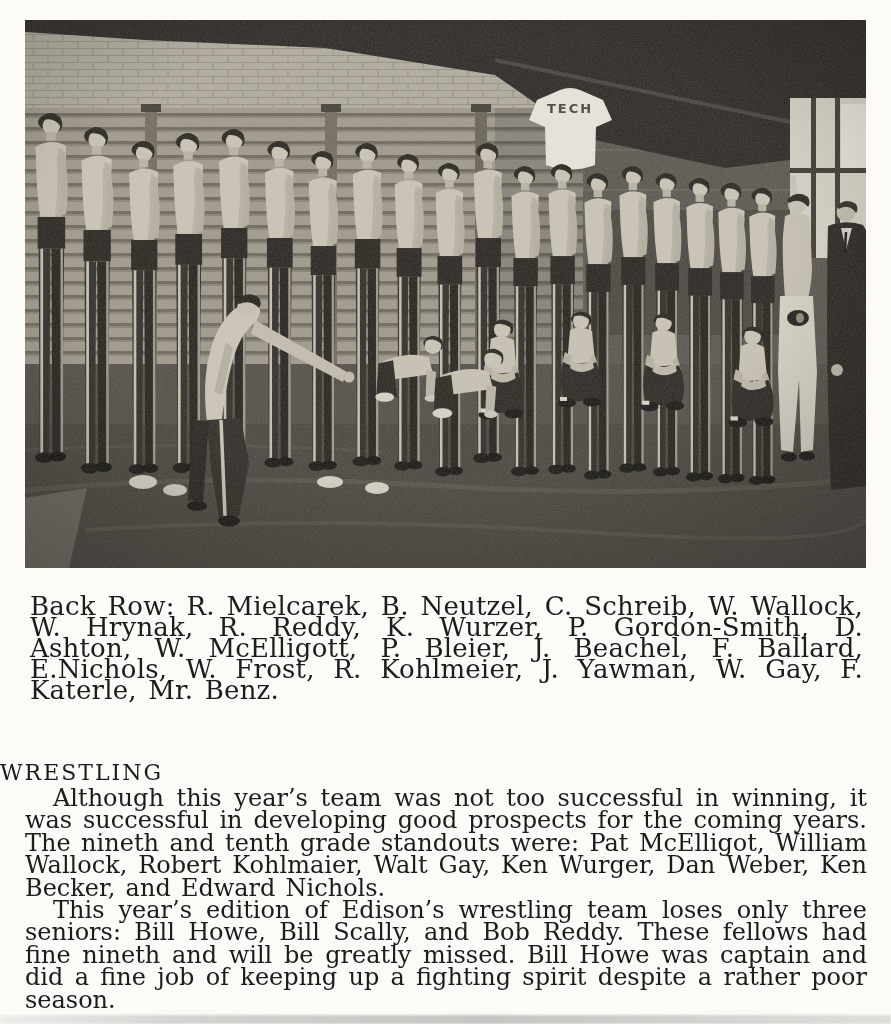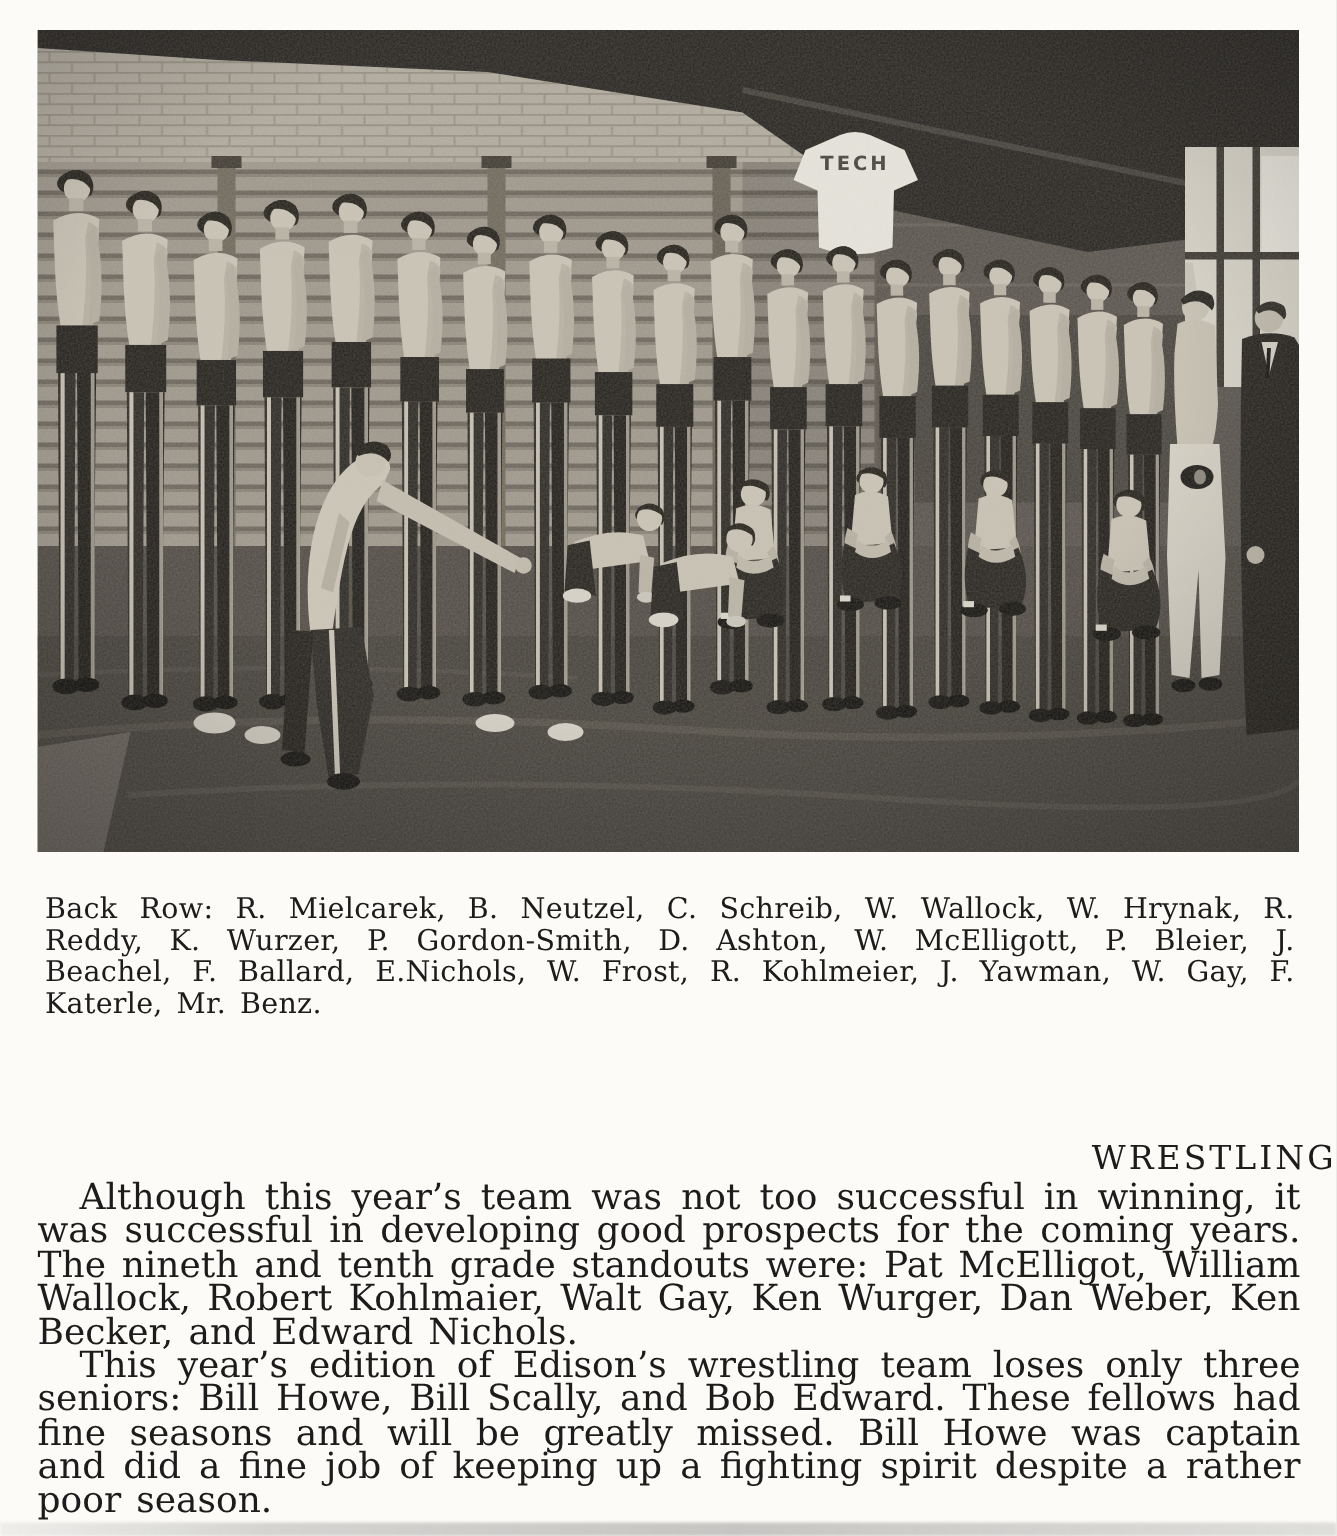--- a/index.html
+++ b/index.html
@@ -18,34 +18,34 @@
     width: 841px; height: 548px;
     background: #a29b8e;
     overflow: hidden;
   }
   .photo-frame svg { display: block; width: 100%; height: 100%; }
   .caption {
     position: absolute;
     left: 30px;
     width: 833px;
     margin: 0;
-    font-size: 19px;
+    font-size: 26px;
     line-height: 21px;
     text-align: justify;
     word-spacing: 3px;
     letter-spacing: 0.2px;
   }
   .caption-back { top: 596px; }
   .caption-front { top: 679px; }
   .article-title {
     position: absolute;
     left: 0; top: 760px;
     width: 891px;
     margin: 0;
-    text-align: right;
+    text-align: left;
     font-size: 22px;
     font-weight: 400;
     letter-spacing: 2px;
   }
   .article-body {
     position: absolute;
     left: 25px; top: 787px;
     width: 842px;
     font-size: 24px;
     line-height: 22.4px;
@@ -259,17 +259,17 @@
     </svg>
   </div>
 
   <p class="caption caption-back">Back Row: R. Mielcarek, B. Neutzel, C. Schreib, W. Wallock, W. Hrynak, R. Reddy, K. Wurzer, P. Gordon-Smith, D. Ashton, W. McElligott, P. Bleier, J. Beachel, F. Ballard, E.Nichols, W. Frost, R. Kohlmeier, J. Yawman, W. Gay, F. Katerle, Mr. Benz.</p>
 
 
   <h2 class="article-title">WRESTLING</h2>
 
   <div class="article-body">
     <p>Although this year’s team was not too successful in winning, it was successful in developing good prospects for the coming years. The nineth and tenth grade standouts were: Pat McElligot, William Wallock, Robert Kohlmaier, Walt Gay, Ken Wurger, Dan Weber, Ken Becker, and Edward Nichols.</p>
-    <p>This year’s edition of Edison’s wrestling team loses only three seniors: Bill Howe, Bill Scally, and Bob Edward. These fellows had fine seasons and will be greatly missed. Bill Howe was captain and did a fine job of keeping up a fighting spirit despite a rather poor season.</p>
+    <p>This year’s edition of Edison’s wrestling team loses only three seniors: Bill Howe, Bill Scally, and Bob Reddy. These fellows had fine nineth and will be greatly missed. Bill Howe was captain and did a fine job of keeping up a fighting spirit despite a rather poor season.</p>
   </div>
 
   <div class="next-page-edge"></div>
 </div>
 
 </body></html>

